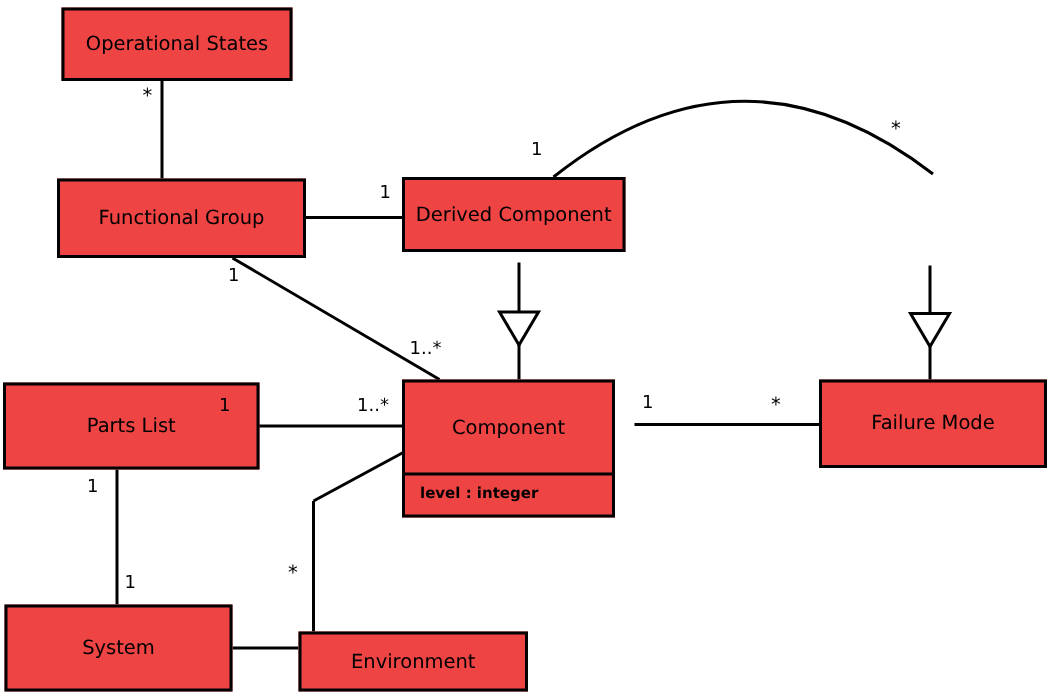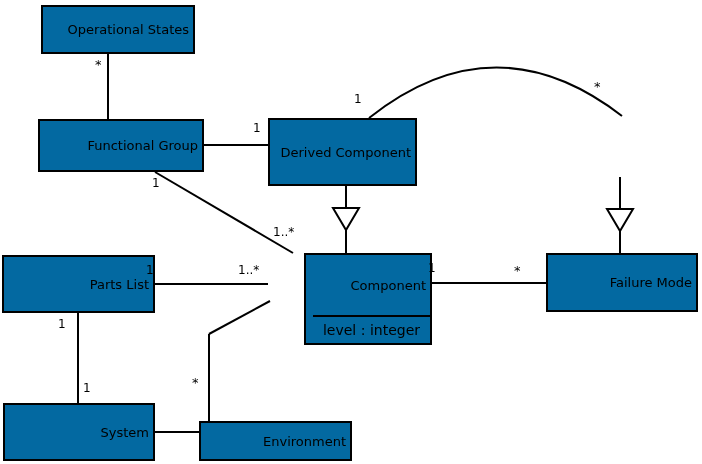--- a/index.html
+++ b/index.html
@@ -20,47 +20,47 @@
     position: absolute;
     left: 0;
     top: 0;
     width: 702px;
     height: 464px;
   }
   .uml-class {
     position: absolute;
     box-sizing: border-box;
     border: 2px solid #000000;
-    background: #0369a1;
+    background: #ef4444;
     display: flex;
     flex-direction: column;
-    align-items: flex-end;
   }
   .uml-name-compartment {
     flex: 1 1 auto;
     display: flex;
     align-items: center;
     justify-content: center;
     font-size: 13px;
     color: #000000;
     line-height: 1;
     padding: 0 4px;
     text-align: center;
   }
   .uml-attr-compartment {
     border-top: 2px solid #000000;
     display: flex;
     align-items: center;
     justify-content: flex-start;
-    font-size: 14px;
+    font-size: 10px;
     color: #000000;
     line-height: 1;
     padding: 0 10px;
     height: 28px;
     box-sizing: border-box;
+    font-weight: bold;
   }
   .mult-label {
     position: absolute;
     font-size: 12px;
     color: #000000;
     line-height: 1;
     white-space: nowrap;
     background: transparent;
   }
   .mult-star {
@@ -103,30 +103,30 @@
   </svg>
 
   <div class="uml-class" style="left:41px; top:5px; width:154px; height:49px;">
     <div class="uml-name-compartment">Operational States</div>
   </div>
 
   <div class="uml-class" style="left:38px; top:119px; width:166px; height:53px;">
     <div class="uml-name-compartment">Functional Group</div>
   </div>
 
-  <div class="uml-class" style="left:268px; top:118px; width:149px; height:68px;">
+  <div class="uml-class" style="left:268px; top:118px; width:149px; height:50px;">
     <div class="uml-name-compartment">Derived Component</div>
   </div>
 
 
-  <div class="uml-class" style="left:2px; top:255px; width:153px; height:58px;">
+  <div class="uml-class" style="left:2px; top:255px; width:171px; height:58px;">
     <div class="uml-name-compartment">Parts List</div>
   </div>
 
-  <div class="uml-class" style="left:268px; top:253px; width:128px; height:92px;margin-left:36px;">
+  <div class="uml-class" style="left:268px; top:253px; width:142px; height:92px;">
     <div class="uml-name-compartment">Component</div>
     <div class="uml-attr-compartment">level : integer</div>
   </div>
 
   <div class="uml-class" style="left:546px; top:253px; width:152px; height:59px;">
     <div class="uml-name-compartment">Failure Mode</div>
   </div>
 
   <div class="uml-class" style="left:199px; top:421px; width:153px; height:40px;">
     <div class="uml-name-compartment">Environment</div>

